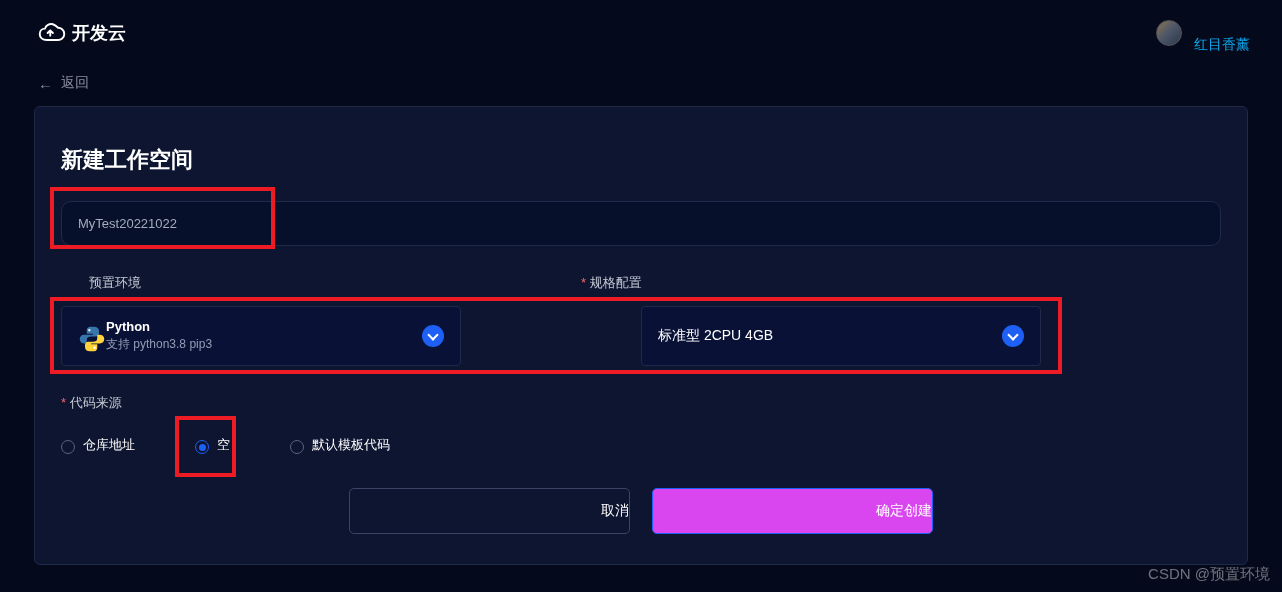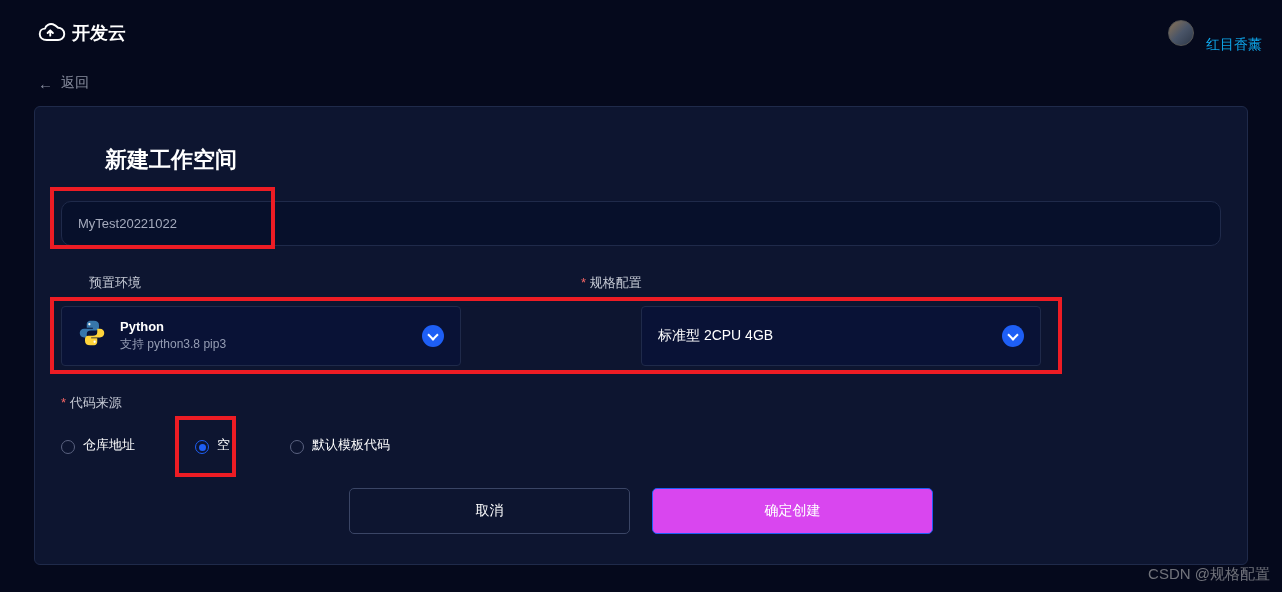--- a/index.html
+++ b/index.html
@@ -13,21 +13,21 @@
       font-family: -apple-system, "Microsoft YaHei", sans-serif;
       width: 1282px;
       height: 592px;
       position: relative;
       overflow: hidden;
     }
     .header {
       display: flex;
       justify-content: space-between;
       align-items: center;
-      padding: 12px 20px 12px 38px;
+      padding: 12px 32px 12px 38px;
     }
     .logo {
       display: flex;
       align-items: center;
       gap: 6px;
     }
     .logo-icon {
       width: 28px;
       height: 22px;
     }
@@ -70,21 +70,20 @@
       background: #0d1530;
       border: 1px solid #1f2a4a;
       border-radius: 6px;
       padding: 38px 26px 30px;
       position: relative;
     }
     .page-title {
       font-size: 22px;
       font-weight: 600;
       margin-bottom: 26px;
-      margin-left: 44px;
     }
     .form-label {
       font-size: 13px;
       color: #c5c9d4;
       margin-bottom: 14px;
       display: block;
     }
     .required::before {
       content: "* ";
       color: #f56565;
@@ -146,22 +145,21 @@
       border: 1px solid #1f2a4a;
       border-radius: 4px;
       padding: 12px 16px;
       display: flex;
       align-items: center;
       justify-content: space-between;
       cursor: pointer;
     }
     .select-content {
       display: flex;
-      align-items: flex-start;
-      gap: 14px;
+      align-items: flex-end;
     }
     .python-icon {
       width: 28px;
       height: 28px;
     }
     .select-text-primary {
       font-size: 13px;
       font-weight: 600;
       color: #fff;
     }
@@ -229,21 +227,21 @@
       color: #fff;
     }
     .button-row {
       display: flex;
       justify-content: center;
       gap: 0;
     }
     .btn {
       width: 281px;
       padding: 13px 0;
-      text-align: center;
+      text-align: right;
       font-size: 14px;
       border-radius: 5px;
       cursor: pointer;
       border: none;
     }
     .btn-cancel {
       background: transparent;
       border: 1px solid #3a4565;
       color: #fff;
       margin-right: 22px;
@@ -345,13 +343,13 @@
       <span class="radio-label">默认模板代码</span>
     </div>
   </div>
 
   <div class="button-row">
     <button class="btn btn-cancel">取消</button>
     <button class="btn btn-confirm">确定创建</button>
   </div>
 </div>
 
-<div class="watermark">CSDN @规格配置</div>
+<div class="watermark">CSDN @预置环境</div>
 
 </body></html>

